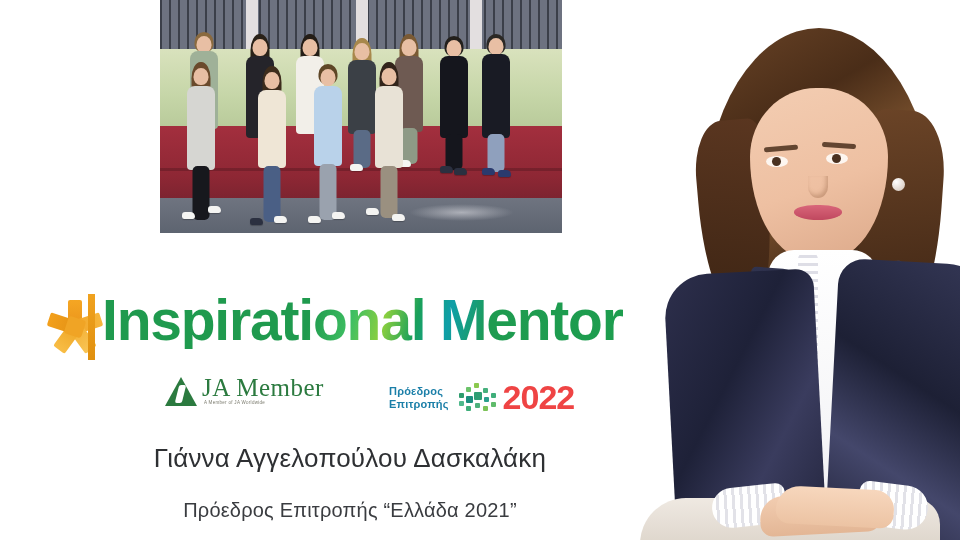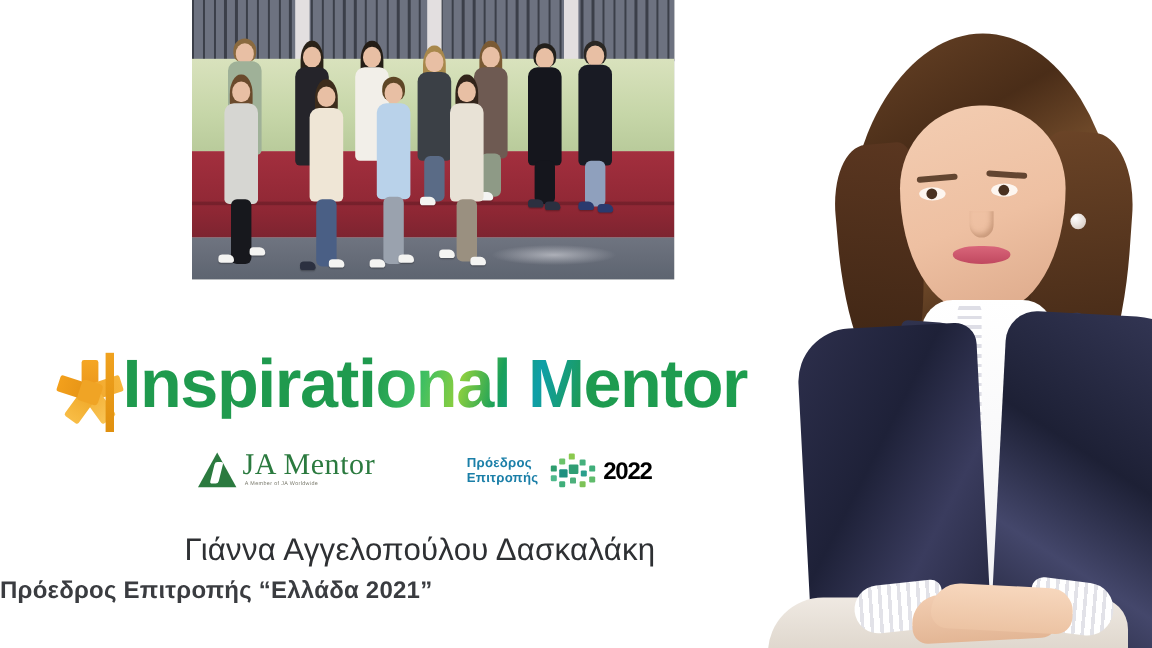--- a/index.html
+++ b/index.html
@@ -158,33 +158,33 @@
   .ve-text {
     font-size: 11px; font-weight: 700; line-height: 1.15; color: #1b7fa8;
     letter-spacing: .2px;
   }
   .ve-cluster { position: relative; width: 42px; height: 30px; margin: 0 4px 0 8px; }
   .ve-cluster i {
     position: absolute; display: block; width: 5px; height: 5px; border-radius: 1px;
     background: #3fae7a;
   }
   .ve-year {
-    font-size: 20px; font-weight: 700; color: #000000; letter-spacing: -1px;
+    font-size: 34px; font-weight: 700; color: #ef4444; letter-spacing: -1px;
     position: relative;
   }
 
   
   .name-main {
     position: absolute; left: 0; top: 443px; width: 700px;
     text-align: center; font-size: 26px; font-weight: 400;
     color: #2e3033; letter-spacing: .2px;
   }
   .name-sub {
-    position: absolute; left: 0; top: 481px; width: 700px;
-    text-align: left; font-size: 20px; font-weight: 700;
+    position: absolute; left: 0; top: 499px; width: 700px;
+    text-align: center; font-size: 20px; font-weight: 400;
     color: #3a3c40; letter-spacing: .2px;
   }
 
   
   .portrait { position: absolute; left: 600px; top: 0; width: 360px; height: 540px; overflow: hidden; }
   .p-hair {
     position: absolute; left: 104px; top: 28px; width: 230px; height: 330px;
     background: linear-gradient(150deg,#6a4427 0%,#4a2d18 28%,#79512e 48%,#3a2212 72%,#5d3a20 100%);
     border-radius: 50% 50% 42% 42% / 56% 56% 44% 44%;
   }
@@ -405,21 +405,21 @@
       <span class="stem"></span>
     </div>
     <div class="wordmark">Inspirational Mentor</div>
   </div>
 
   <div class="logos">
 
     <div class="ja-logo">
       <div class="ja-tri"></div>
       <div>
-        <div class="ja-text">JA Mentor</div>
+        <div class="ja-text">JA Member</div>
         <div class="ja-sub">A Member of JA Worldwide</div>
       </div>
     </div>
 
     <div class="ve-logo">
       <div class="ve-text">
         <div>Πρόεδρος</div>
         <div>Επιτροπής</div>
       </div>
       <div class="ve-cluster">

